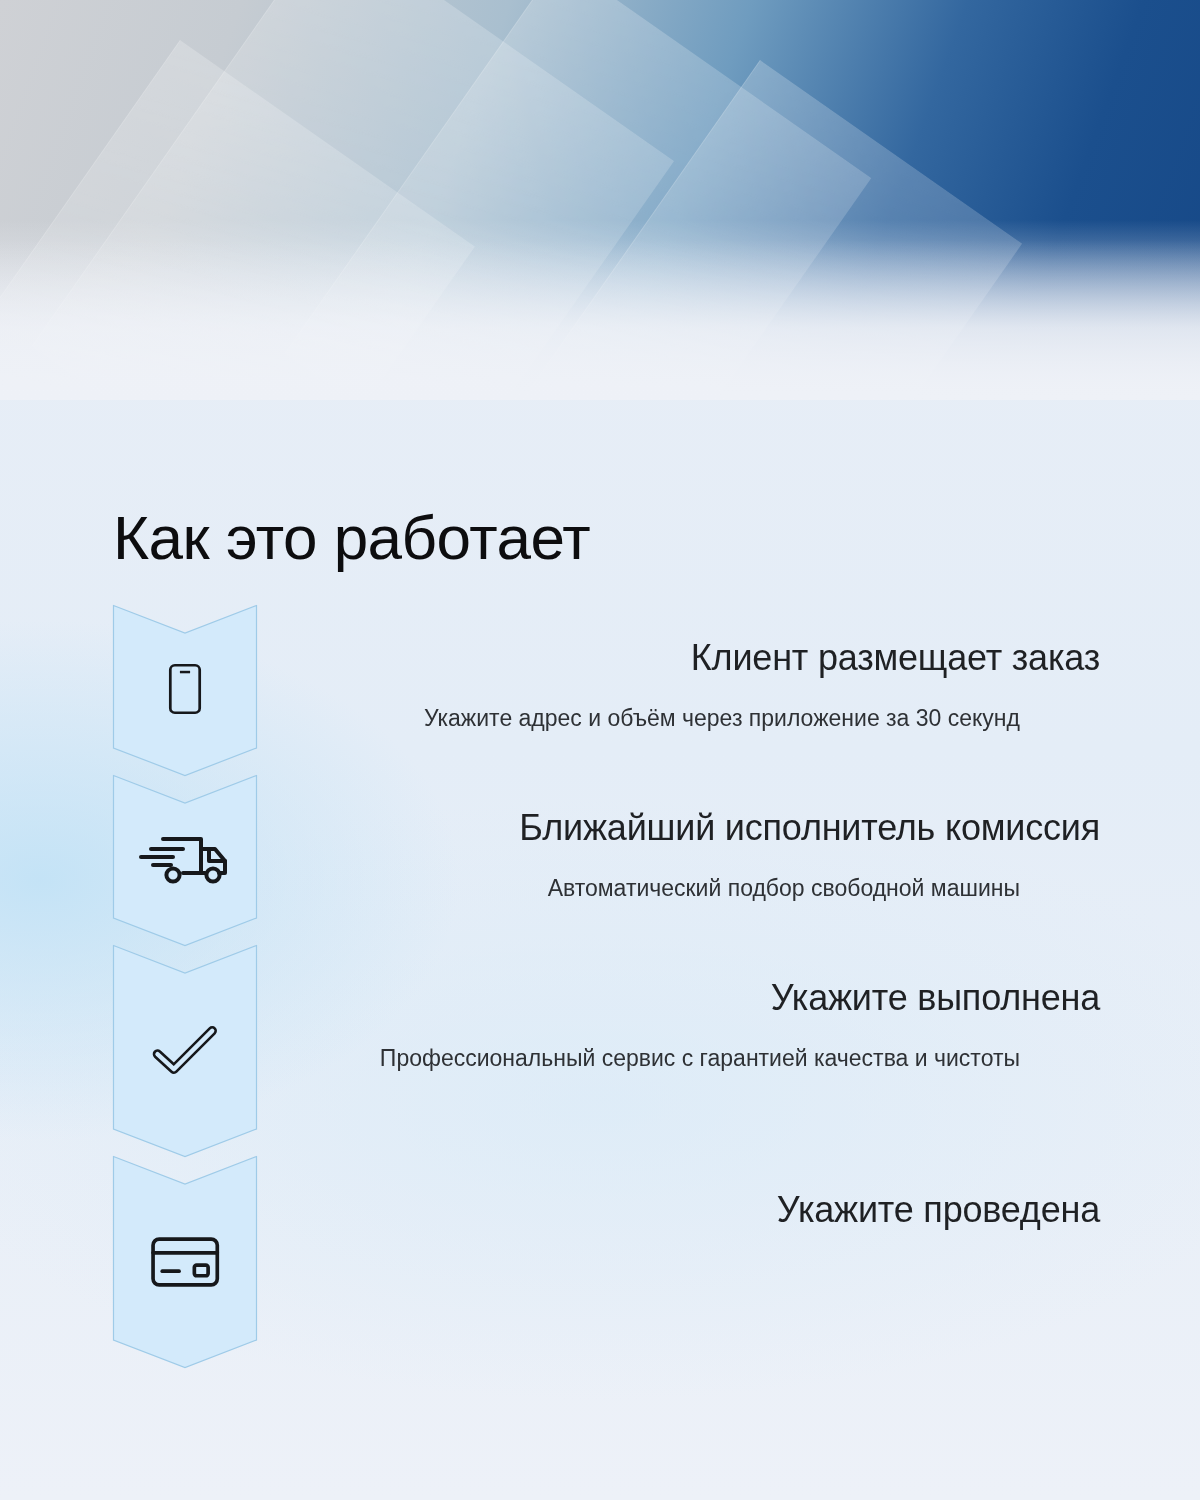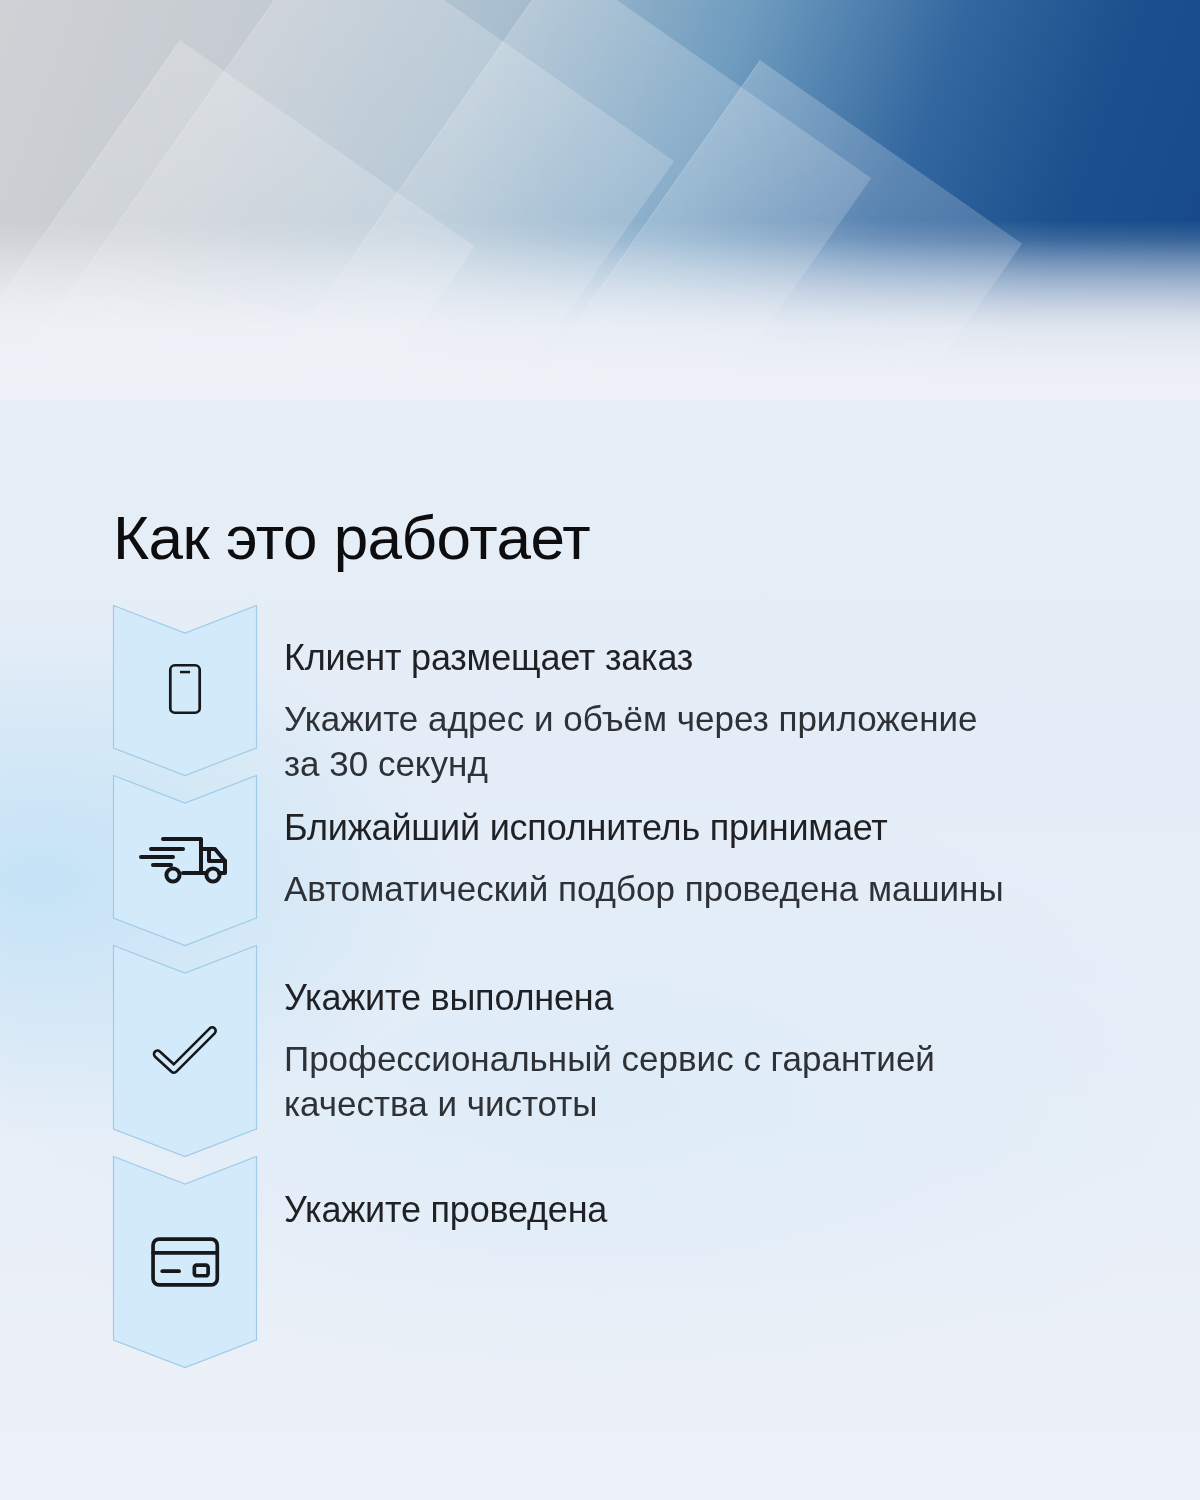--- a/index.html
+++ b/index.html
@@ -39,28 +39,28 @@
       letter-spacing: -0.5px; line-height: 76px; margin-top: 12px;
     }
     .chev {
       position: absolute; left: 113px; width: 144px;
     }
     .chev svg { display: block; width: 144px; height: 100%; overflow: visible; }
     .chev .icon {
       position: absolute; left: 50%; width: 52px; height: 52px; margin-left: -26px;
       display: flex; align-items: center; justify-content: center;
     }
-    .step-text { position: absolute; left: 284px; width: 800px; }
+    .step-text { position: absolute; left: 300px; width: 800px; text-align: right; }
     .step-title {
       font-size: 36px; font-weight: 500; color: #1f2124; line-height: 44px;
       letter-spacing: -0.2px;
     }
     .step-desc {
       margin-top: 16px;
-      font-size: 35px; color: #2e3135; line-height: 45px;
+      font-size: 23px; color: #2e3135; line-height: 45px;
       width: 720px;
     }
   </style>
 </head>
 <body>
 
 <div class="bg"></div>
 
 <div class="hero">
   <div class="pane" style="left:330px;top:-80px;width:420px;height:520px;transform:rotate(35deg);"></div>
@@ -102,22 +102,22 @@
         <circle cx="17" cy="20" r="3.3"></circle>
         <circle cx="37" cy="20" r="3.3"></circle>
         <line x1="6" y1="7" x2="22" y2="7"></line>
         <line x1="1" y1="11" x2="17" y2="11"></line>
         <line x1="7" y1="15" x2="16" y2="15"></line>
       </g>
     </svg>
   </div>
 </div>
 <div class="step-text" style="top:806px;">
-  <div class="step-title">Ближайший исполнитель принимает</div>
-  <div class="step-desc">Автоматический подбор проведена машины</div>
+  <div class="step-title">Ближайший исполнитель комиссия</div>
+  <div class="step-desc">Автоматический подбор свободной машины</div>
 </div>
 
 <div class="chev" style="top:945px;height:212px;">
   <svg viewBox="0 0 144 212" preserveAspectRatio="none">
     <polygon points="0.5,0.5 72,28 143.5,0.5 143.5,184 72,211.5 0.5,184" fill="#d3eafb" stroke="#9fcbe8" stroke-width="1.2"></polygon>
   </svg>
   <div class="icon" style="top:79px;">
     <svg width="48" height="38" viewBox="0 0 48 38">
       <path d="M4 22 L16 33 L44 5" fill="none" stroke="#16181b" stroke-width="7" stroke-linecap="round" stroke-linejoin="round"></path>
       <path d="M4 22 L16 33 L44 5" fill="none" stroke="#d3eafb" stroke-width="3.2" stroke-linecap="round" stroke-linejoin="round"></path>

